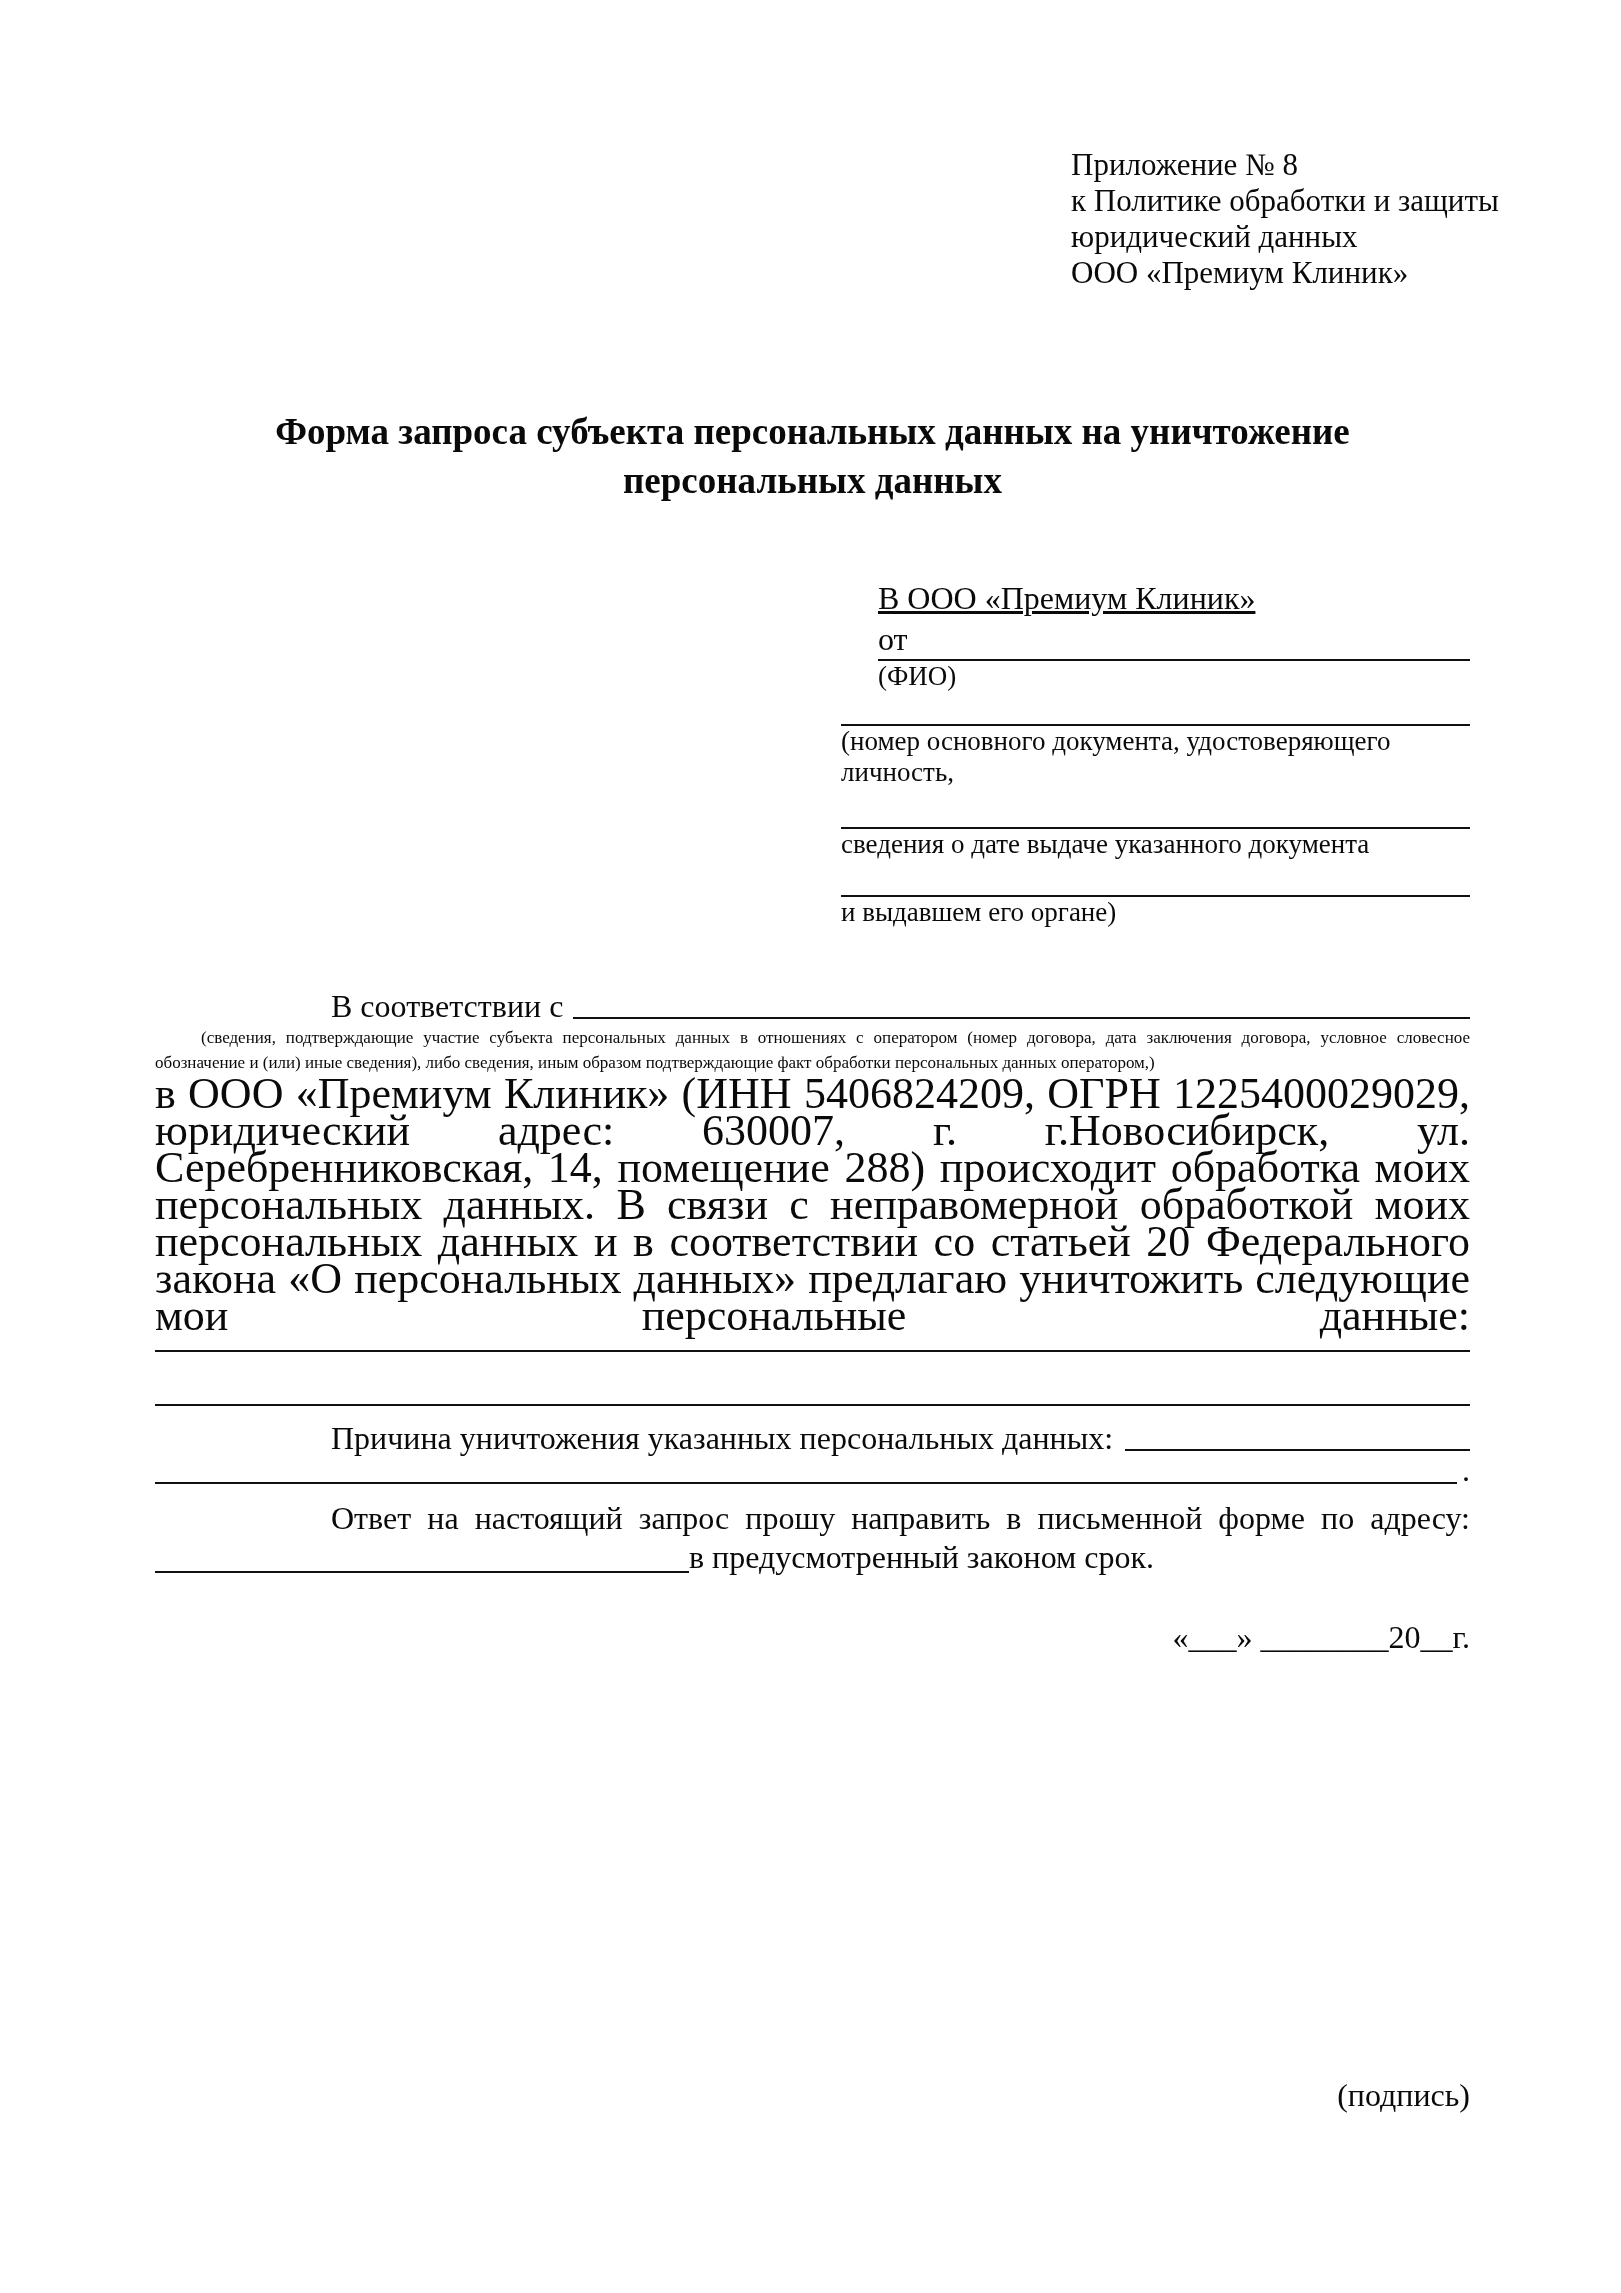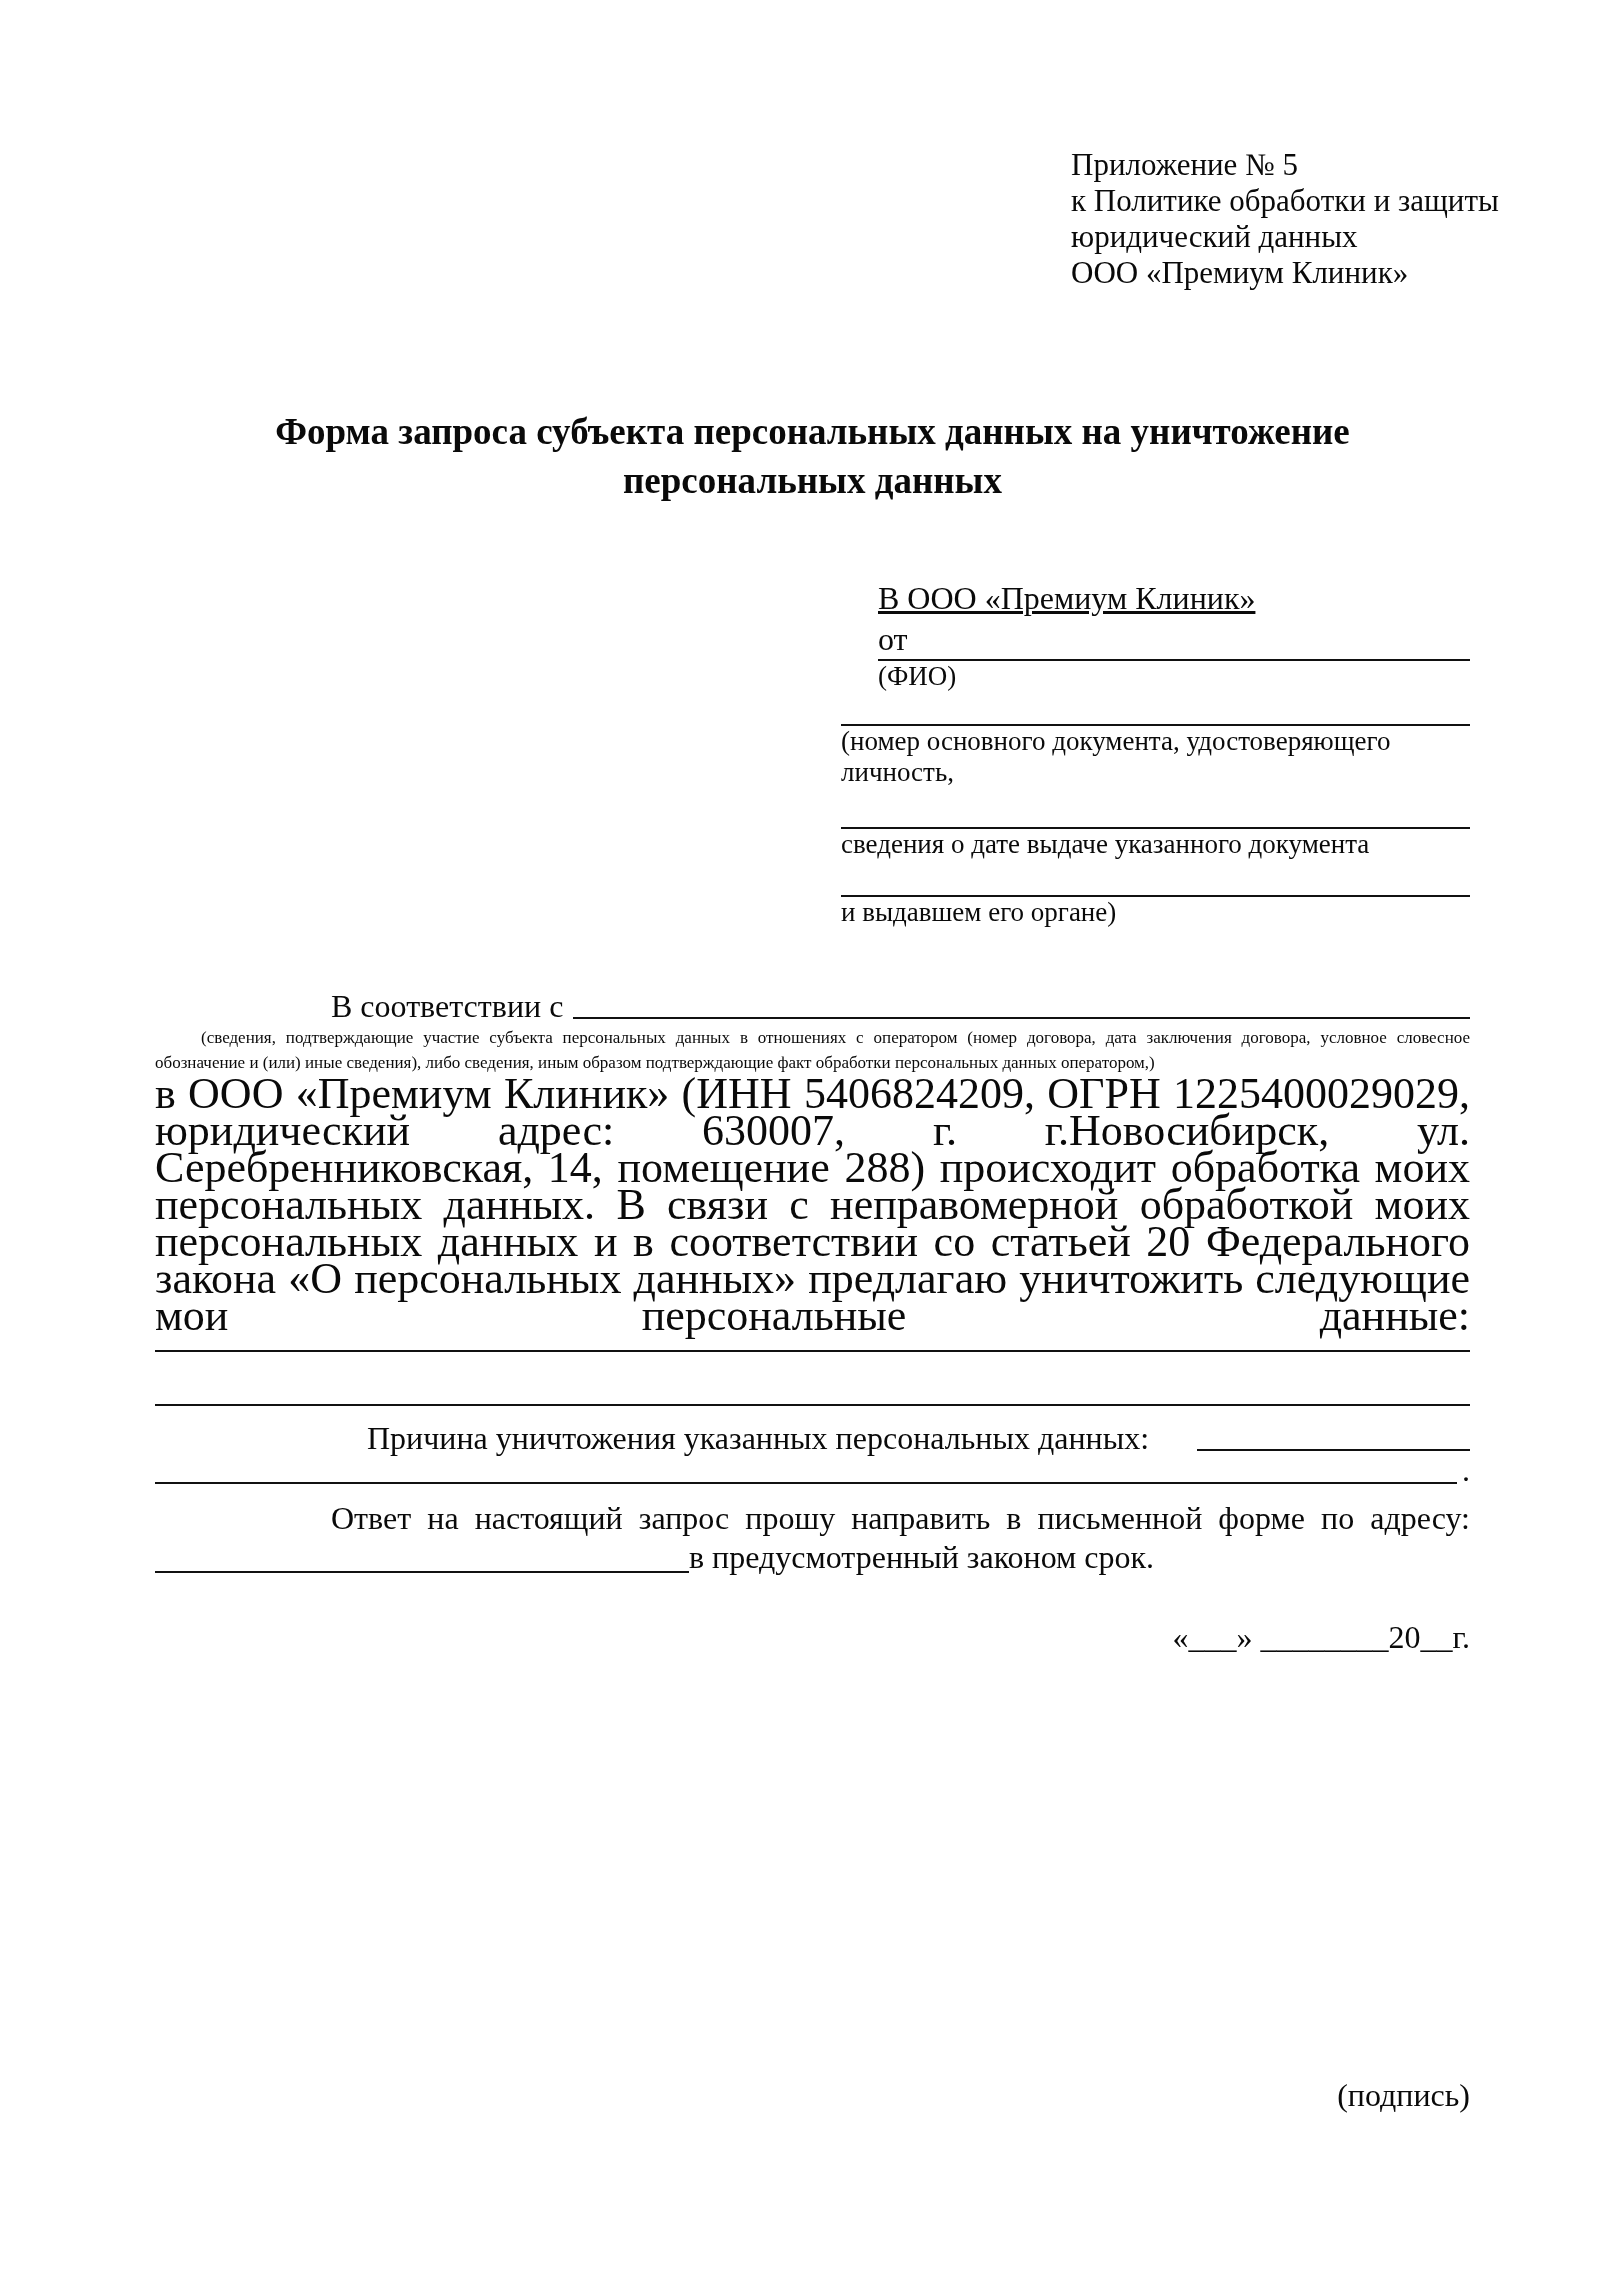--- a/index.html
+++ b/index.html
@@ -98,21 +98,20 @@
 
   .blank-row-1 { height: 15.7px; border-bottom: 2.9px solid #111; }
   .blank-row-2 { height: 52px; border-bottom: 2.9px solid #111; }
 
   .reason-row {
     margin-top: 13.7px;
     display: flex;
     align-items: flex-end;
     font-size: 32px;
     line-height: 39px;
-    gap: 36px;
   }
   .reason-row .label { white-space: nowrap; padding-right: 11.8px; }
 
   .continuation-row {
     display: flex;
     align-items: flex-end;
     height: 27.4px;
     font-size: 32px;
     line-height: 32px;
   }
@@ -159,21 +158,21 @@
   }
   .footer-row .signature-caption { white-space: nowrap; }
 </style>
 </head>
 <body>
 
 <div class="page">
   <div class="content">
 
     <div class="appendix">
-      <div>Приложение № 5</div>
+      <div>Приложение № 8</div>
       <div>к Политике обработки и защиты</div>
       <div>юридический данных</div>
       <div>ООО «Премиум Клиник»</div>
     </div>
 
     <div class="doc-title">Форма запроса субъекта персональных данных на уничтожение персональных данных</div>
 
     <div class="addressee">
       <div class="to-line">В ООО «Премиум Клиник»</div>
       <div class="from-line">от</div>

